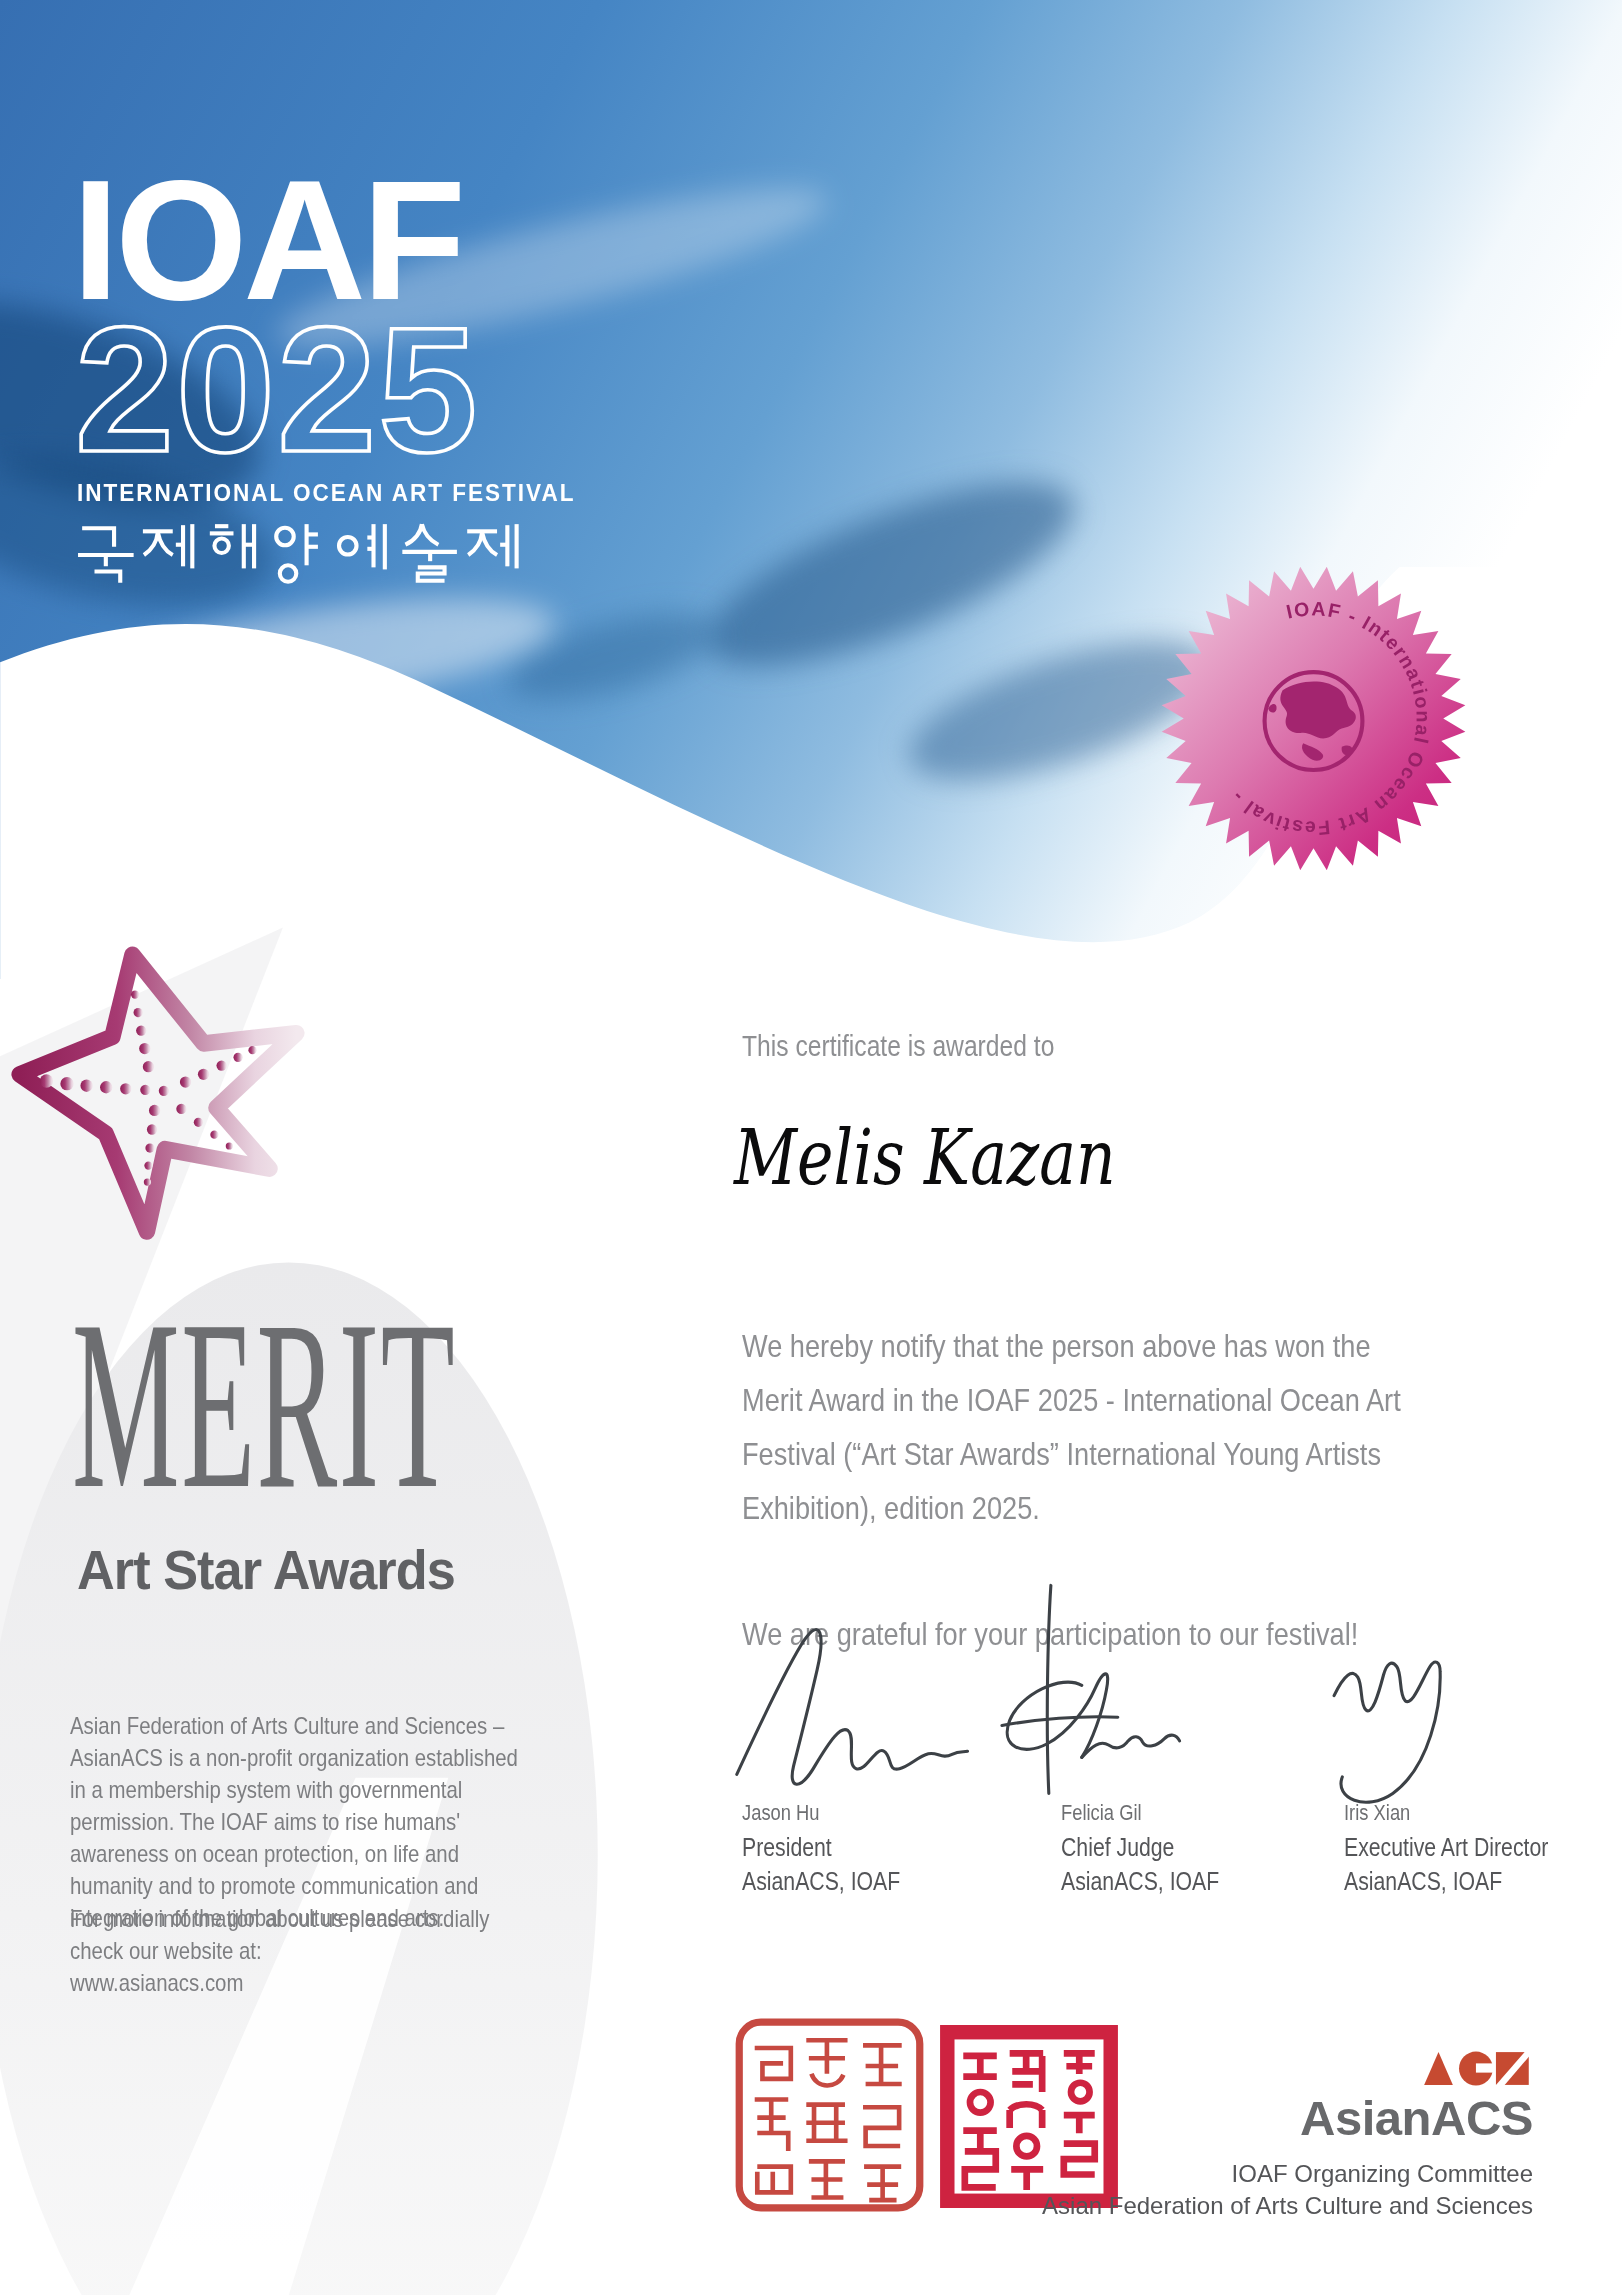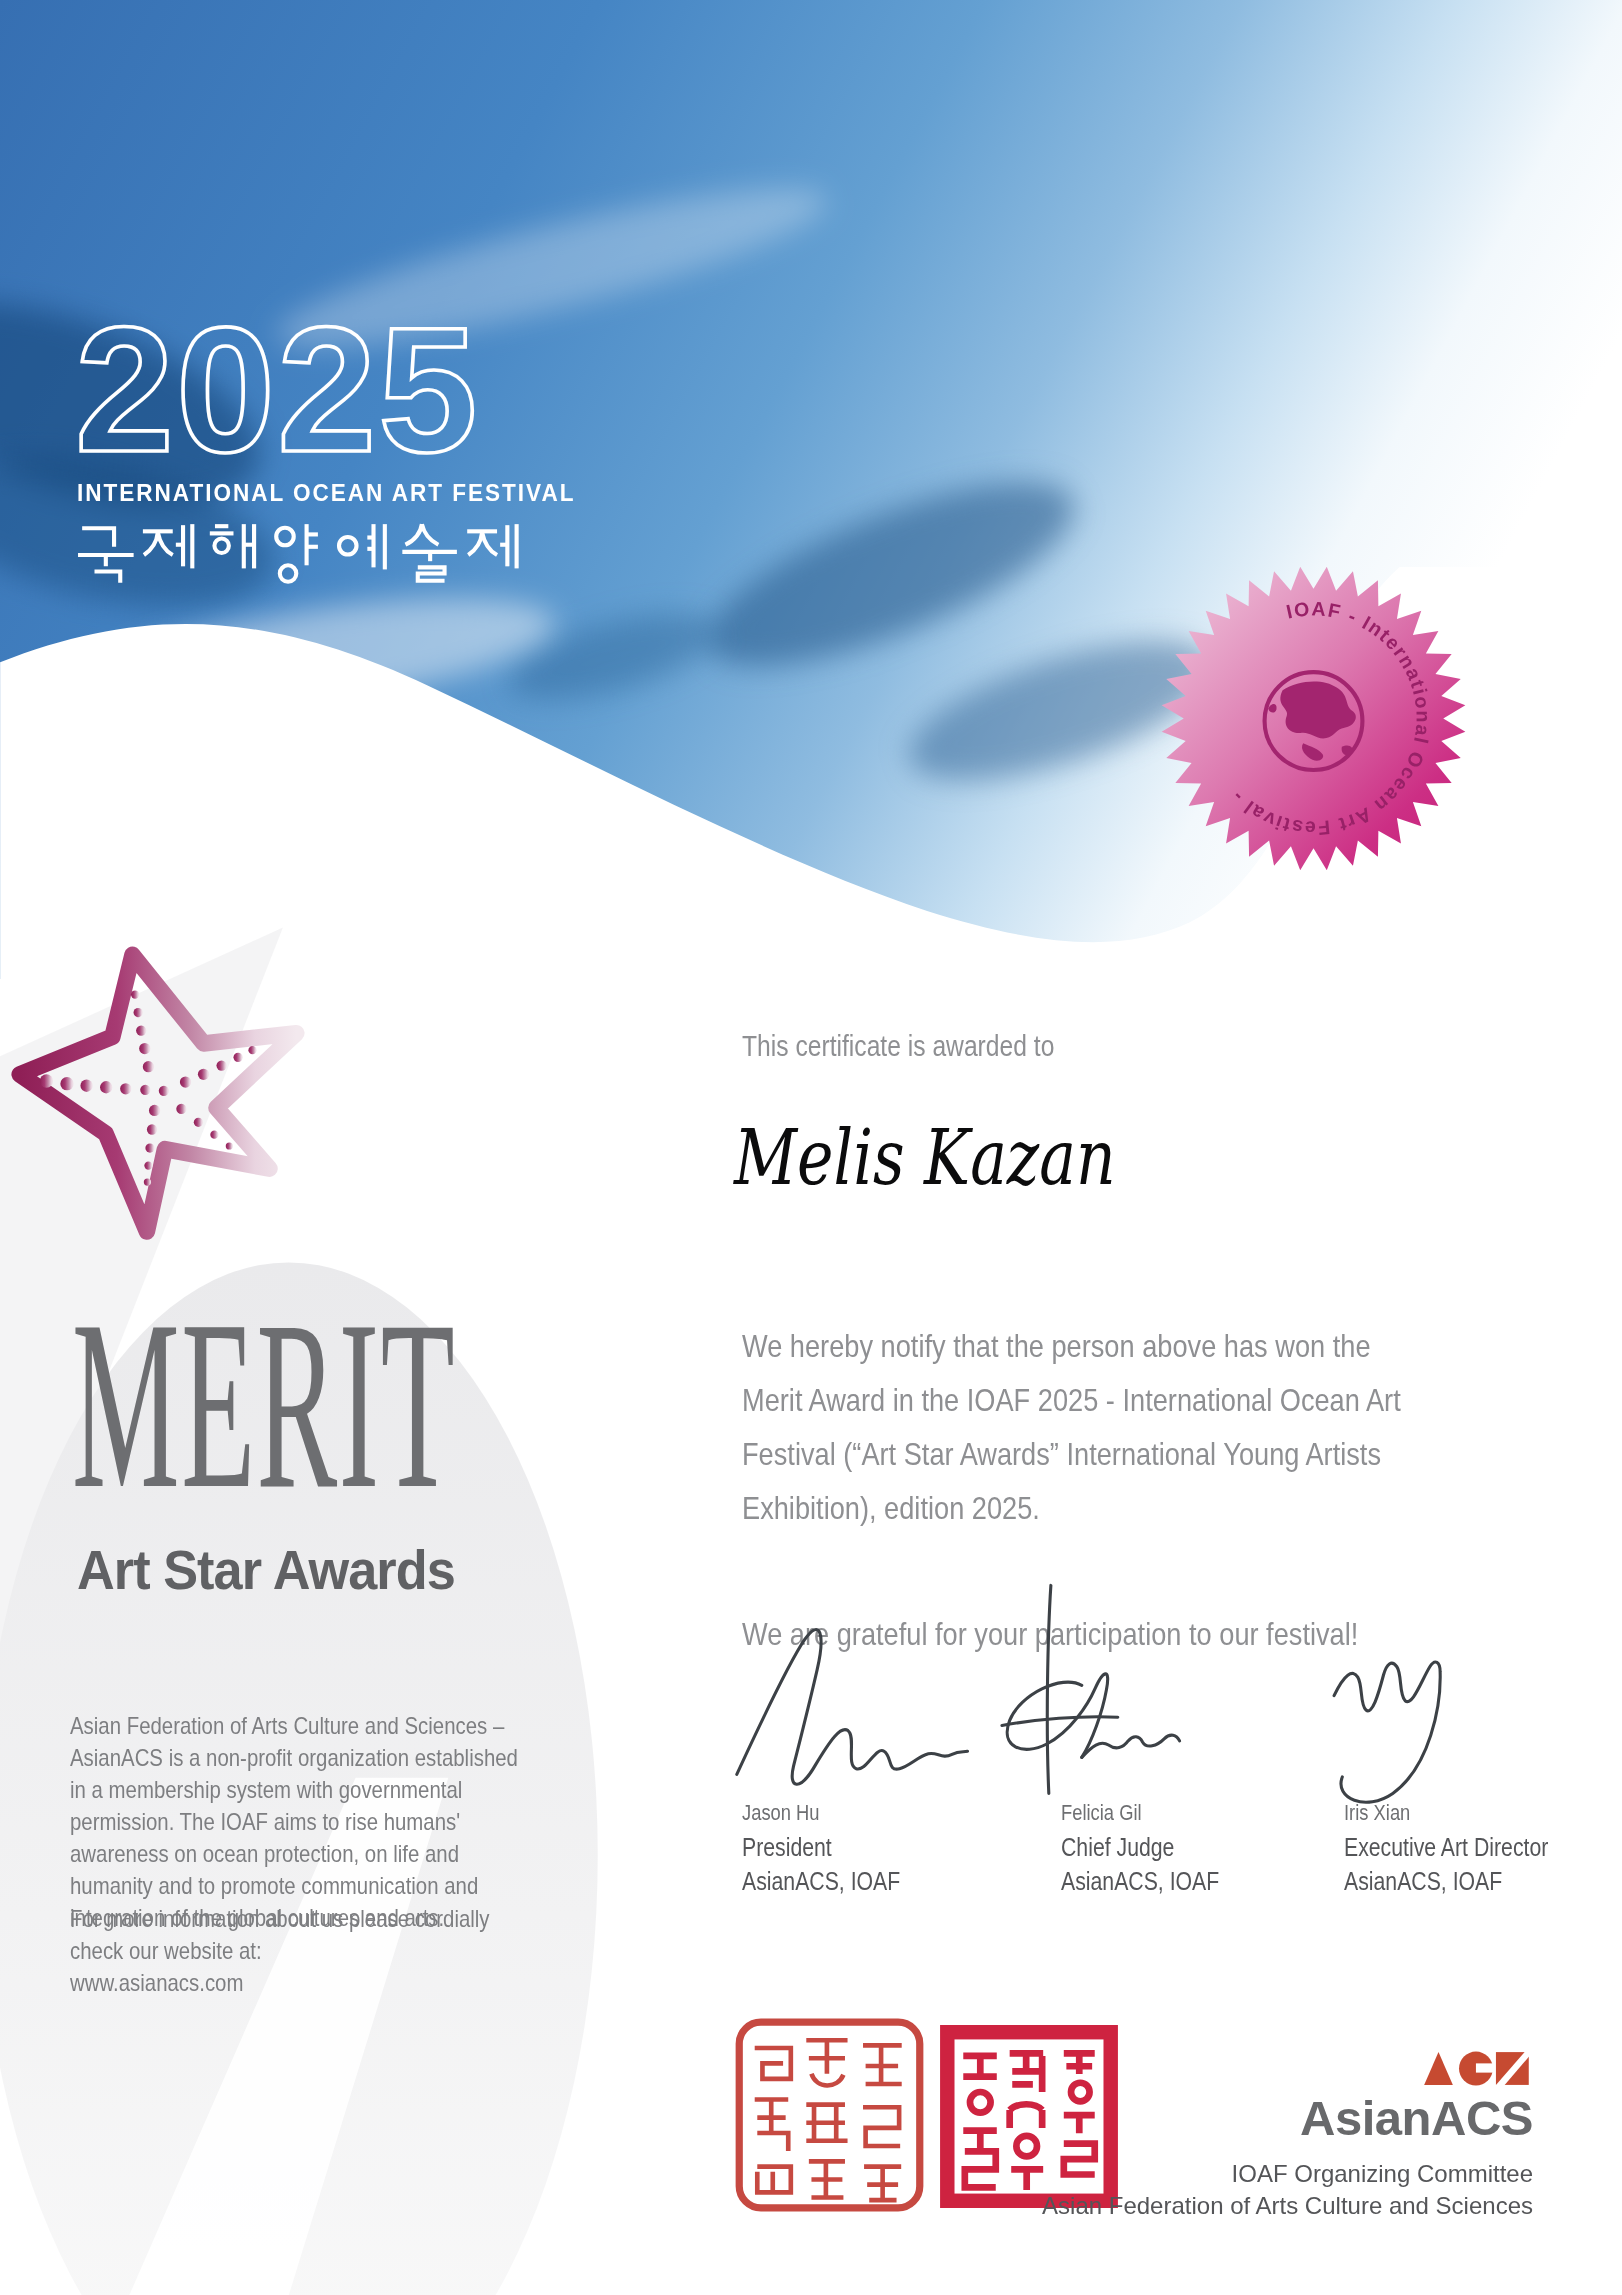--- a/index.html
+++ b/index.html
@@ -49,20 +49,21 @@
   <div class="hero">
 
     <div class="blob" style="left:-134px;top:319px;width:402px;height:170px;background:rgba(17,64,114,.55);transform:rotate(18deg);"></div>
     <div class="blob" style="left:-72px;top:464px;width:350px;height:134px;background:rgba(20,70,122,.45);transform:rotate(12deg);"></div>
     <div class="blob" style="left:695px;top:515px;width:392px;height:118px;background:rgba(25,77,130,.5);transform:rotate(-22deg);"></div>
     <div class="blob" style="left:902px;top:659px;width:319px;height:103px;background:rgba(30,84,138,.45);transform:rotate(-18deg);"></div>
     <div class="blob" style="left:505px;top:623px;width:216px;height:67px;background:rgba(36,92,146,.4);transform:rotate(-15deg);"></div>
     <div class="blob" style="left:93px;top:608px;width:464px;height:93px;background:rgba(255,255,255,.45);transform:rotate(-8deg);"></div>
     <div class="blob" style="left:268px;top:227px;width:567px;height:82px;background:rgba(255,255,255,.28);transform:rotate(-14deg);"></div>
 
+    <div class="abs hero-title" style="left:72px;top:155px;">IOAF</div>
     <div class="abs hero-year" style="left:75px;top:301px;">2025</div>
     <div class="abs hero-festival" style="left:77px;top:479px;">INTERNATIONAL OCEAN ART FESTIVAL</div>
 
     <div class="abs" style="left:77px;top:523px;">
       <span class="sr">국제해양예술제</span>
       <svg class="ko" width="453" height="63" viewBox="0 0 880 122">
 
         <g transform="translate(0,0)">
           <path d="M10,10 H72 V46"></path>
             <path d="M2,62 H110 M56,62 V84"></path>

